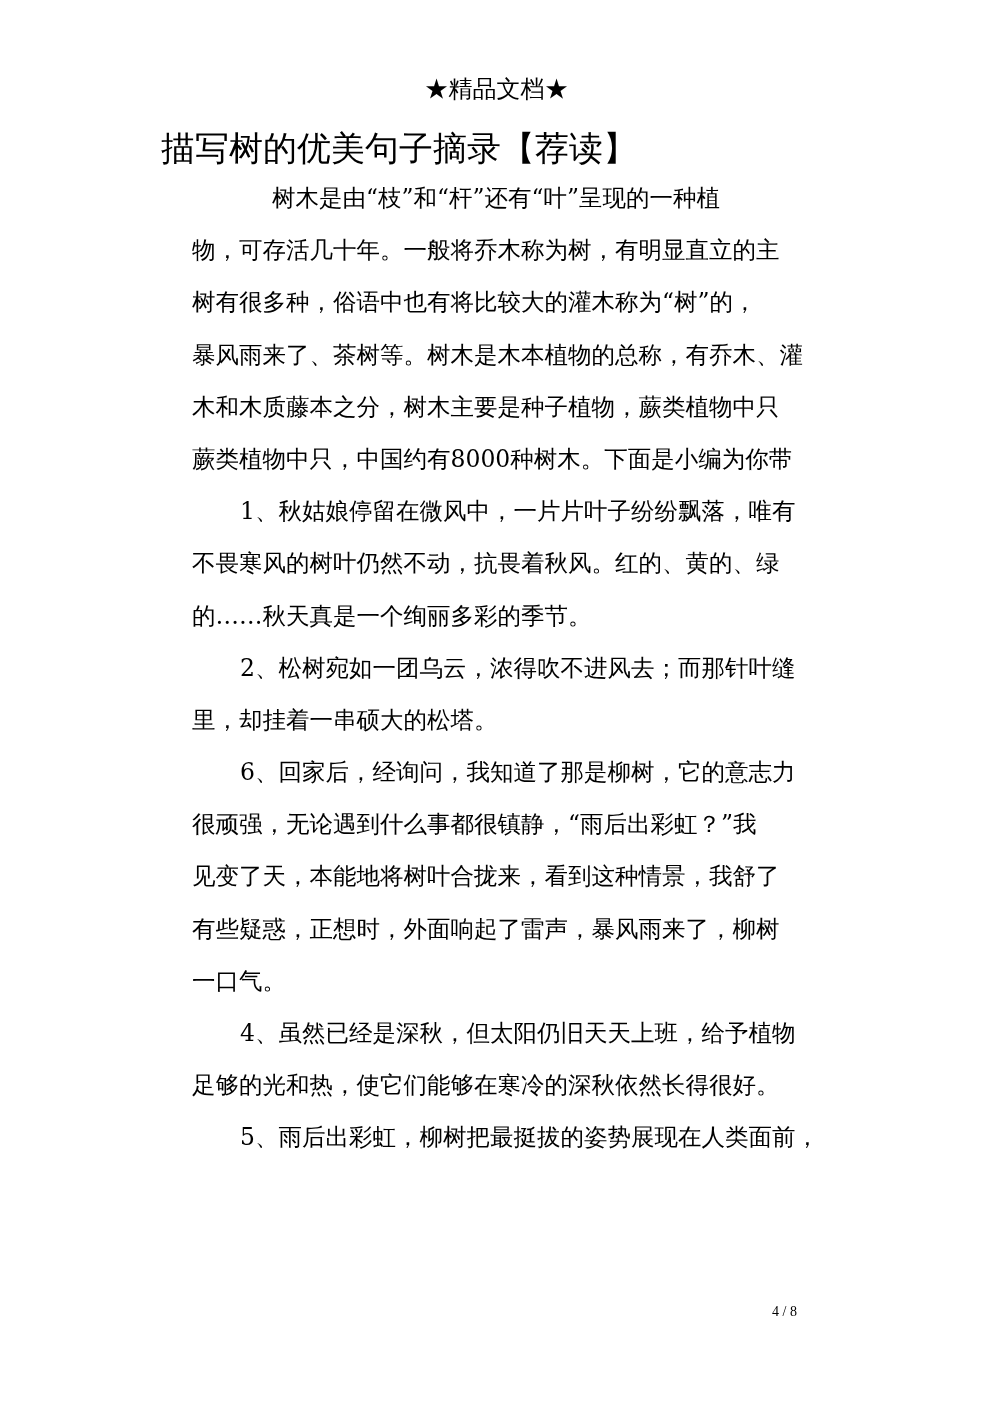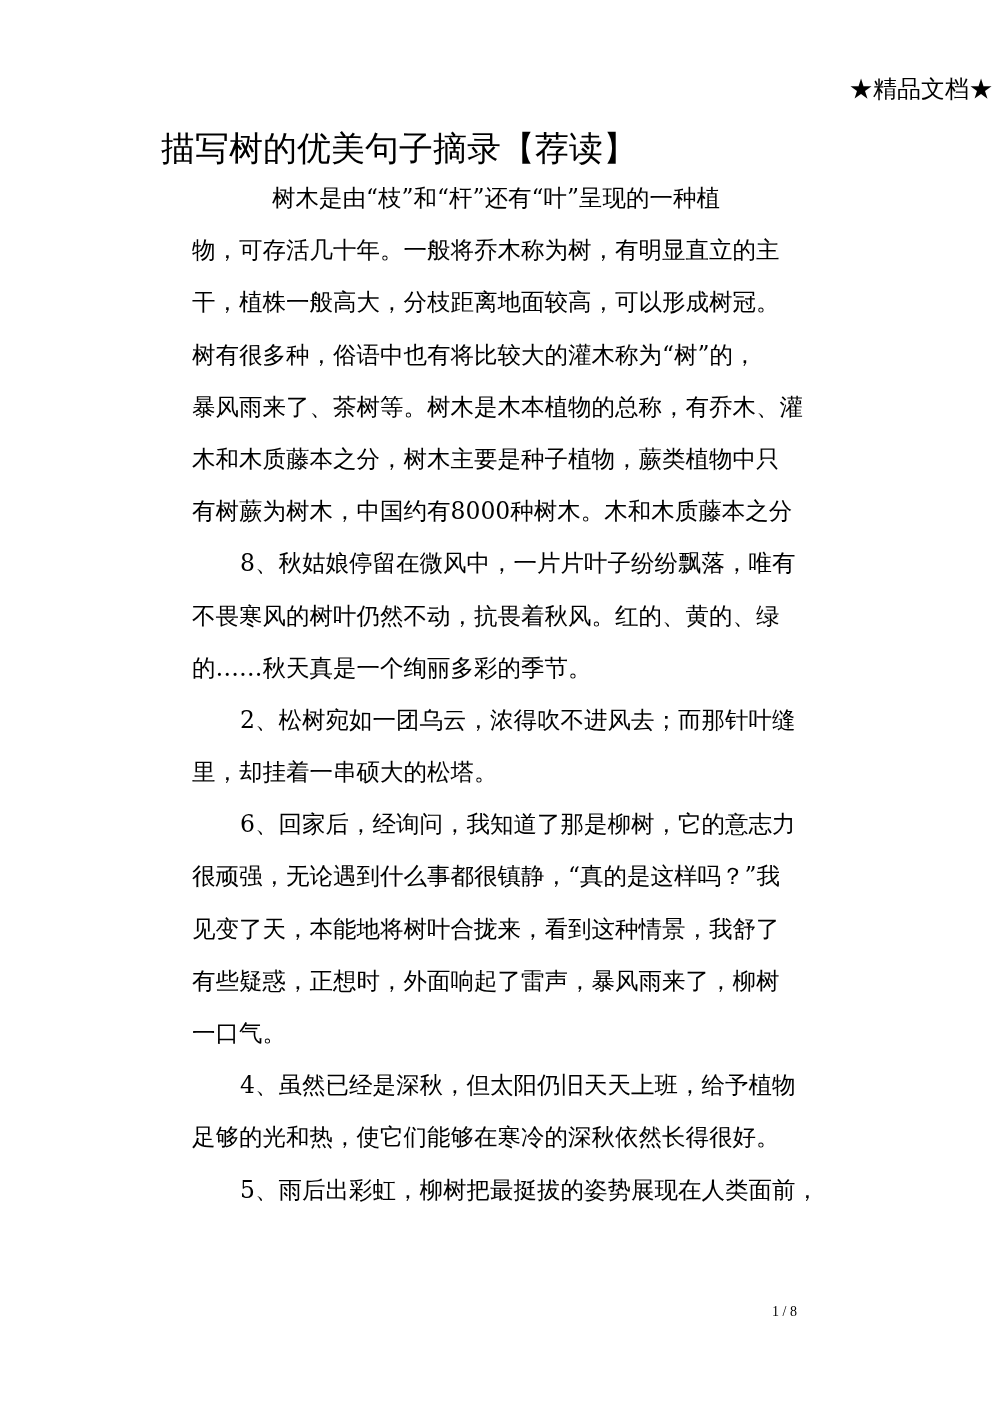--- a/index.html
+++ b/index.html
@@ -1,18 +1,18 @@
 <!DOCTYPE html>
 <html><head>
 <meta charset="utf-8">
 <style>
   html, body { margin: 0; padding: 0; background: #ffffff; }
   body { width: 993px; height: 1404px; position: relative; overflow: hidden;
          font-family: "DejaVu Serif", "Liberation Serif", serif; color: #000; }
-  .header { position: absolute; top: 72px; left: 0; width: 993px; text-align: right;
+  .header { position: absolute; top: 72px; left: 0; width: 993px; text-align: center;
             font-size: 24px; line-height: 34px; }
   .title { position: absolute; top: 122px; left: 0; width: 798px; text-align: center;
            font-size: 34px; line-height: 52px; font-family: "DejaVu Sans", "Liberation Sans", sans-serif; }
   .body { position: absolute; top: 172px; left: 152px; width: 690px;
           font-size: 23.5px; line-height: 52.2px; margin-left: 40px; }
   .line { white-space: nowrap; height: 52.2px; }
   .indent { padding-left: 48px; }
   .para-first { padding-left: 80px; }
   .pagenum { position: absolute; top: 1304px; left: 772px; font-size: 14px;
              font-family: "Liberation Serif", serif; }
@@ -20,49 +20,48 @@
 </head>
 <body>
 
 <div class="header">★精品文档★</div>
 <div class="title">描写树的优美句子摘录【荐读】</div>
 
 <div class="body">
   <div>
     <div class="line para-first">树木是由“枝”和“杆”还有“叶”呈现的一种植</div>
     <div class="line">物，可存活几十年。一般将乔木称为树，有明显直立的主</div>
-    <div class="line">干，植株一般高大，分枝距离地面较高，可以形成树冠。</div>
     <div class="line">树有很多种，俗语中也有将比较大的灌木称为“树”的，</div>
     <div class="line">暴风雨来了、茶树等。树木是木本植物的总称，有乔木、灌</div>
     <div class="line">木和木质藤本之分，树木主要是种子植物，蕨类植物中只</div>
-    <div class="line">有树蕨为树木，中国约有8000种树木。木和木质藤本之分</div>
+    <div class="line">蕨类植物中只，中国约有8000种树木。下面是小编为你带</div>
   </div>
 
   <div>
-    <div class="line indent">8、秋姑娘停留在微风中，一片片叶子纷纷飘落，唯有</div>
+    <div class="line indent">1、秋姑娘停留在微风中，一片片叶子纷纷飘落，唯有</div>
     <div class="line">不畏寒风的树叶仍然不动，抗畏着秋风。红的、黄的、绿</div>
     <div class="line">的……秋天真是一个绚丽多彩的季节。</div>
   </div>
 
   <div>
     <div class="line indent">2、松树宛如一团乌云，浓得吹不进风去；而那针叶缝</div>
     <div class="line">里，却挂着一串硕大的松塔。</div>
   </div>
 
   <div>
     <div class="line indent">6、回家后，经询问，我知道了那是柳树，它的意志力</div>
-    <div class="line">很顽强，无论遇到什么事都很镇静，“真的是这样吗？”我</div>
+    <div class="line">很顽强，无论遇到什么事都很镇静，“雨后出彩虹？”我</div>
     <div class="line">见变了天，本能地将树叶合拢来，看到这种情景，我舒了</div>
     <div class="line">有些疑惑，正想时，外面响起了雷声，暴风雨来了，柳树</div>
     <div class="line">一口气。</div>
   </div>
 
   <div>
     <div class="line indent">4、虽然已经是深秋，但太阳仍旧天天上班，给予植物</div>
     <div class="line">足够的光和热，使它们能够在寒冷的深秋依然长得很好。</div>
   </div>
 
   <div>
     <div class="line indent">5、雨后出彩虹，柳树把最挺拔的姿势展现在人类面前，</div>
   </div>
 </div>
 
-<div class="pagenum">1 / 8</div>
+<div class="pagenum">4 / 8</div>
 
 </body></html>

